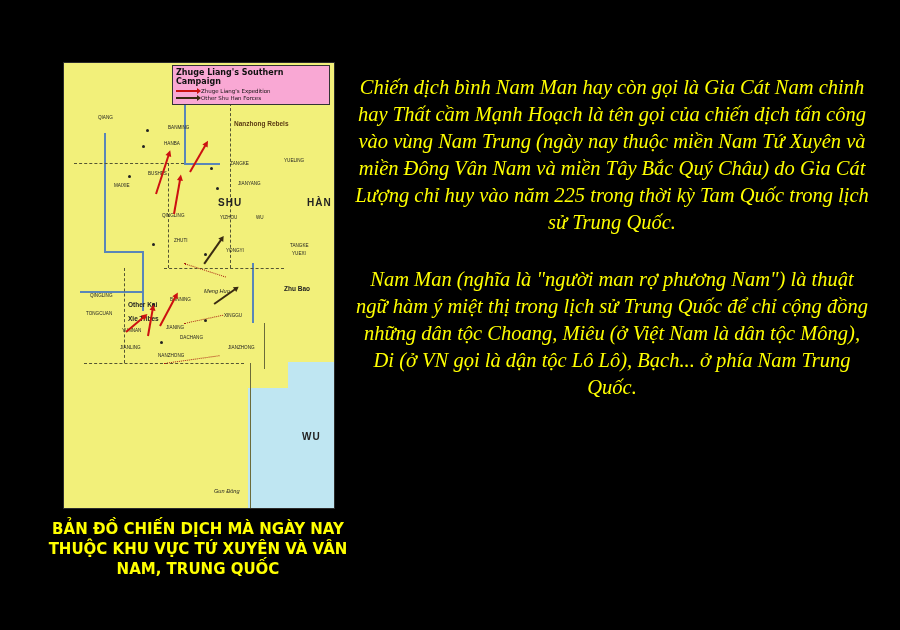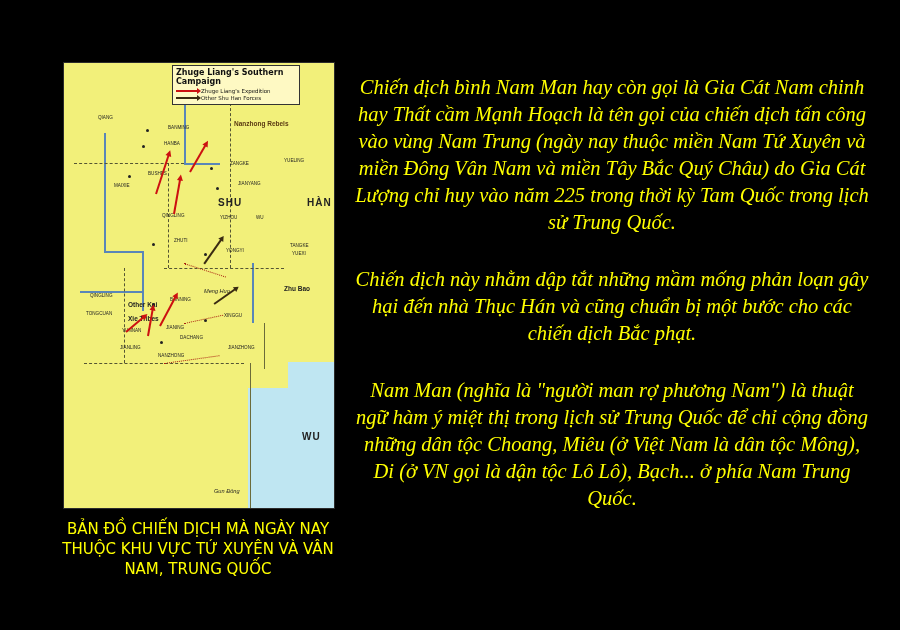--- a/index.html
+++ b/index.html
@@ -45,21 +45,21 @@
     height: 445px;
     margin-left: 15px;
     background: #f2f07a;
     border: 1px solid #2b2b2b;
     overflow: hidden;
   }
   .map-caption {
     margin-top: 10px;
     text-align: center;
     font-family: "DejaVu Sans", sans-serif;
-    font-weight: normal;
+    font-weight: bold;
     font-size: 15px;
     line-height: 20px;
     color: #ffff00;
   }
   .right-col {
     position: absolute;
     top: 74px;
     left: 352px;
     width: 520px;
     color: #ffff00;
@@ -72,22 +72,22 @@
     margin: 0 0 30px 0;
     font-style: italic;
   }
   .para:last-child { margin-bottom: 0; }
 
   
   .map-legend-box {
     position: absolute;
     top: 2px;
     left: 108px;
-    width: 128px;
-    background: #fef9c3;
+    width: 158px;
+    background: #f9a8d4;
     border: 1px solid #333;
     padding: 2px 3px;
     box-sizing: border-box;
   }
   .legend-title {
     font-family: "DejaVu Sans", sans-serif;
     font-weight: bold;
     font-size: 8px;
     color: #111;
     margin-bottom: 2px;
@@ -316,17 +316,16 @@
       <div class="dotted-path" style="left:120px; top:200px; width:44px; transform:rotate(18deg);"></div>
       <div class="dotted-path" style="left:120px; top:260px; width:40px; transform:rotate(-12deg);"></div>
       <div class="dotted-path" style="left:100px; top:300px; width:56px; transform:rotate(-8deg);"></div>
     </div>
 
     <div class="map-caption">BẢN ĐỒ CHIẾN DỊCH MÀ NGÀY NAY THUỘC KHU VỰC TỨ XUYÊN VÀ VÂN NAM, TRUNG QUỐC</div>
   </div>
 
   <div class="right-col">
     <p class="para">Chiến dịch bình Nam Man hay còn gọi là Gia Cát Nam chinh hay Thất cầm Mạnh Hoạch là tên gọi của chiến dịch tấn công vào vùng Nam Trung (ngày nay thuộc miền Nam Tứ Xuyên và miền Đông Vân Nam và miền Tây Bắc Quý Châu) do Gia Cát Lượng chỉ huy vào năm 225 trong thời kỳ Tam Quốc trong lịch sử Trung Quốc.</p>
-    <p class="para">Chiến dịch này nhằm dập tắt những mầm mống phản loạn gây hại đến nhà Thục Hán và cũng chuẩn bị một bước cho các chiến dịch Bắc phạt.</p>
     <p class="para">Nam Man (nghĩa là "người man rợ phương Nam") là thuật ngữ hàm ý miệt thị trong lịch sử Trung Quốc để chỉ cộng đồng những dân tộc Choang, Miêu (ở Việt Nam là dân tộc Mông), Di (ở VN gọi là dận tộc Lô Lô), Bạch... ở phía Nam Trung Quốc.</p>
   </div>
 
 </div>
 
 </body></html>

